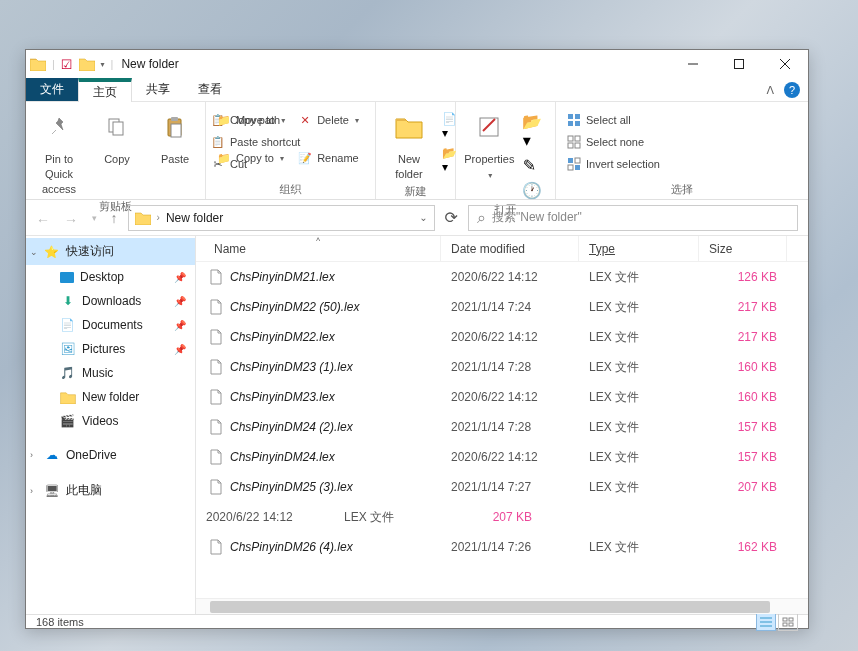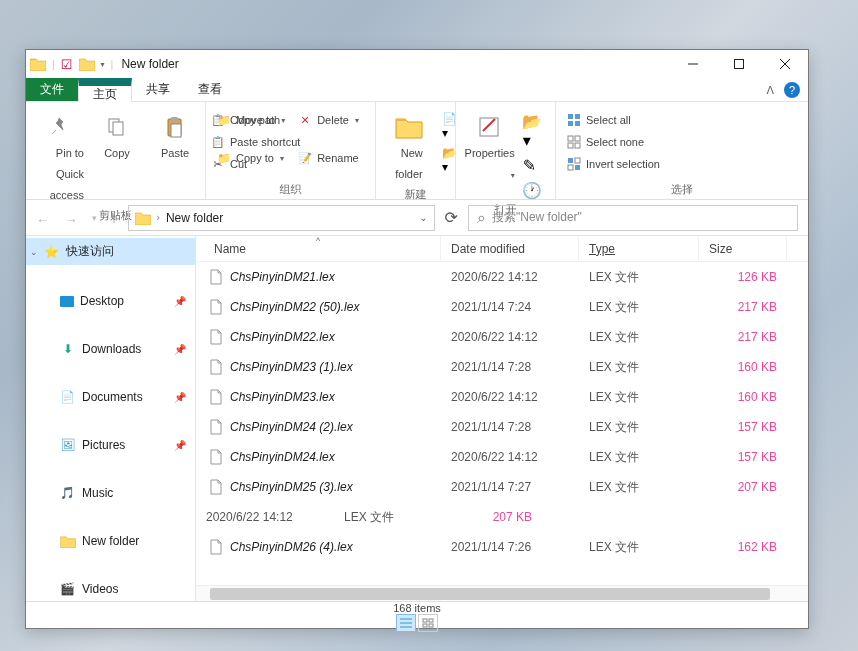--- a/index.html
+++ b/index.html
@@ -10,32 +10,32 @@
 .titlebar-icons { display: flex; align-items: center; gap: 6px; }
 .ti-folder { width: 16px; height: 14px; }
 .ti-sep { color: #ccc; font-size: 11px; }
 .ti-check { color: #c03; font-size: 13px; }
 .title-text { font-size: 12px; color: #222; margin-left: 8px; }
 .win-controls { position: absolute; right: 0; top: 0; display: flex; }
 .win-btn { width: 46px; height: 28px; display: flex; align-items: center; justify-content: center; color: #222; }
 
 .tabs-row { height: 24px; background: #fff; display: flex; position: relative; border-bottom: 1px solid #e5e5e5; }
 .ftab { padding: 0 14px; font-size: 12px; display: flex; align-items: center; color: #222; cursor: pointer; }
-.ftab.blue { background: #15803d; color: #fff; }
-.ftab.active { border-top: 8px solid #0f766e; border-left: 1px solid #e0e0e0; border-right: 1px solid #e0e0e0; background: #fff; margin-bottom: -1px; padding-top: 0; }
+.ftab.blue { background: #0c4a6e; color: #fff; }
+.ftab.active { border-top: 4px solid #0f766e; border-left: 1px solid #e0e0e0; border-right: 1px solid #e0e0e0; background: #fff; margin-bottom: -1px; padding-top: 0; }
 .tabs-right { position: absolute; right: 8px; top: 0; display: flex; align-items: center; height: 24px; gap: 10px; }
 .help-icon { width: 16px; height: 16px; border-radius: 50%; background: #1979ca; color: #fff; font-size: 11px; display: flex; align-items: center; justify-content: center; }
 
 .ribbon { height: 98px; background: #fff; border-bottom: 1px solid #e0e0e0; display: flex; }
 .rgroup { border-right: 1px solid #e5e5e5; display: flex; flex-direction: column; padding: 4px 8px 0 8px; }
 .rgroup-body { flex: 1; display: flex; align-items: flex-start; gap: 8px; }
 .rgroup-label { text-align: center; font-size: 11px; color: #666; padding: 2px 0 2px 0; }
 .rbig { display: flex; flex-direction: column; align-items: center; justify-content: flex-start; padding-top: 6px; font-size: 11px; color: #444; cursor: pointer; min-width: 50px; }
 .rbig .ricon { height: 30px; display: flex; align-items: center; justify-content: center; }
-.rbig-label { text-align: right; line-height: 21px; margin-top: 1px; }
+.rbig-label { text-align: center; line-height: 15px; margin-top: 10px; }
 .rcol { display: flex; flex-direction: column; gap: 2px; padding-top: 4px; }
 .rsmall { display: flex; align-items: center; gap: 4px; font-size: 11px; color: #444; padding: 2px 2px; cursor: pointer; white-space: nowrap; }
 .rsmall .si { width: 16px; height: 16px; display: inline-flex; align-items: center; justify-content: center; }
 .caret { font-size: 8px; color: #666; margin-left: 2px; }
 
 .navbar { height: 36px; border-bottom: 1px solid #e5e5e5; display: flex; align-items: center; padding: 0 10px; gap: 10px; }
 .nav-arrows { display: flex; gap: 14px; align-items: center; color: #888; }
 .nav-arrows span { cursor: pointer; font-size: 14px; }
 .nav-arrows span.disabled { color: #bbb; }
 .addrbox { flex: 1; height: 26px; border: 1px solid #ccc; display: flex; align-items: center; padding: 0 6px; gap: 6px; }
@@ -47,21 +47,21 @@
 .searchbox .sp { font-size: 12px; color: #888; }
 .mag { color: #888; }
 
 .content { flex: 1; display: flex; overflow: hidden; }
 .sidebar { width: 170px; border-right: 1px solid #e5e5e5; overflow-y: auto; padding: 2px 0; }
 .sb-item { display: flex; align-items: center; gap: 6px; padding: 5px 6px 5px 18px; font-size: 12px; color: #222; cursor: pointer; position: relative; }
 .sb-item.sel { background: #cde8ff; }
 .sb-item .chev { position: absolute; left: 4px; color: #666; font-size: 9px; }
 .sb-item .pin { position: absolute; right: 8px; color: #888; font-size: 10px; }
 .sb-icon { width: 16px; height: 14px; display: inline-flex; align-items: center; justify-content: center; }
-.sb-sub { padding-left: 34px; margin-top: 24px; }
+.sb-sub { padding-left: 34px; }
 .sb-gap { height: 10px; }
 
 .filearea { flex: 1; display: flex; flex-direction: column; overflow: hidden; }
 .cols { height: 26px; display: flex; align-items: center; border-bottom: 1px solid #f0f0f0; font-size: 12px; color: #444; }
 .col { padding: 0 10px; border-right: 1px solid #f0f0f0; height: 100%; display: flex; align-items: center; position: relative; }
 .col-name { width: 245px; padding-left: 18px; }
 .col-date { width: 138px; }
 .col-type { width: 120px; text-decoration: underline; }
 .col-size { width: 88px; }
 .sort-ind { position: absolute; left: 50%; top: -1px; transform: translateX(-50%); font-size: 8px; color: #666; }
@@ -69,21 +69,21 @@
 .row { height: 30px; display: flex; align-items: center; font-size: 12px; color: #222; }
 .cell { padding: 0 10px; }
 .c-name { width: 245px; display: flex; align-items: center; gap: 6px; padding-left: 12px; font-style: italic; }
 .c-date { width: 138px; color: #555; }
 .c-type { width: 120px; color: #555; }
 .c-size { width: 88px; text-align: right; color: #ec4899; }
 .fico { width: 16px; height: 16px; }
 .hscroll { height: 16px; border-top: 1px solid #eee; background: #fafafa; position: relative; }
 .hscroll-thumb { position: absolute; left: 14px; top: 2px; height: 12px; width: 560px; background: #ccc; border-radius: 2px; }
 
-.statusbar { height: 27px; border-top: 1px solid #e0e0e0; display: flex; align-items: center; padding: 0 10px; font-size: 11px; color: #444; justify-content: space-between; flex-direction: column; }
+.statusbar { height: 14px; border-top: 1px solid #e0e0e0; display: flex; align-items: center; padding: 0 10px; font-size: 11px; color: #444; justify-content: space-between; }
 .view-icons { display: flex; gap: 2px; }
 .vicon { width: 20px; height: 18px; border: 1px solid #ccc; display: flex; align-items: center; justify-content: center; font-size: 10px; }
 .vicon.active { background: #cde8ff; border-color: #8ab8e0; }
 
 svg { display: block; }
 </style>
 </head>
 <body>
 
 <div class="window">

